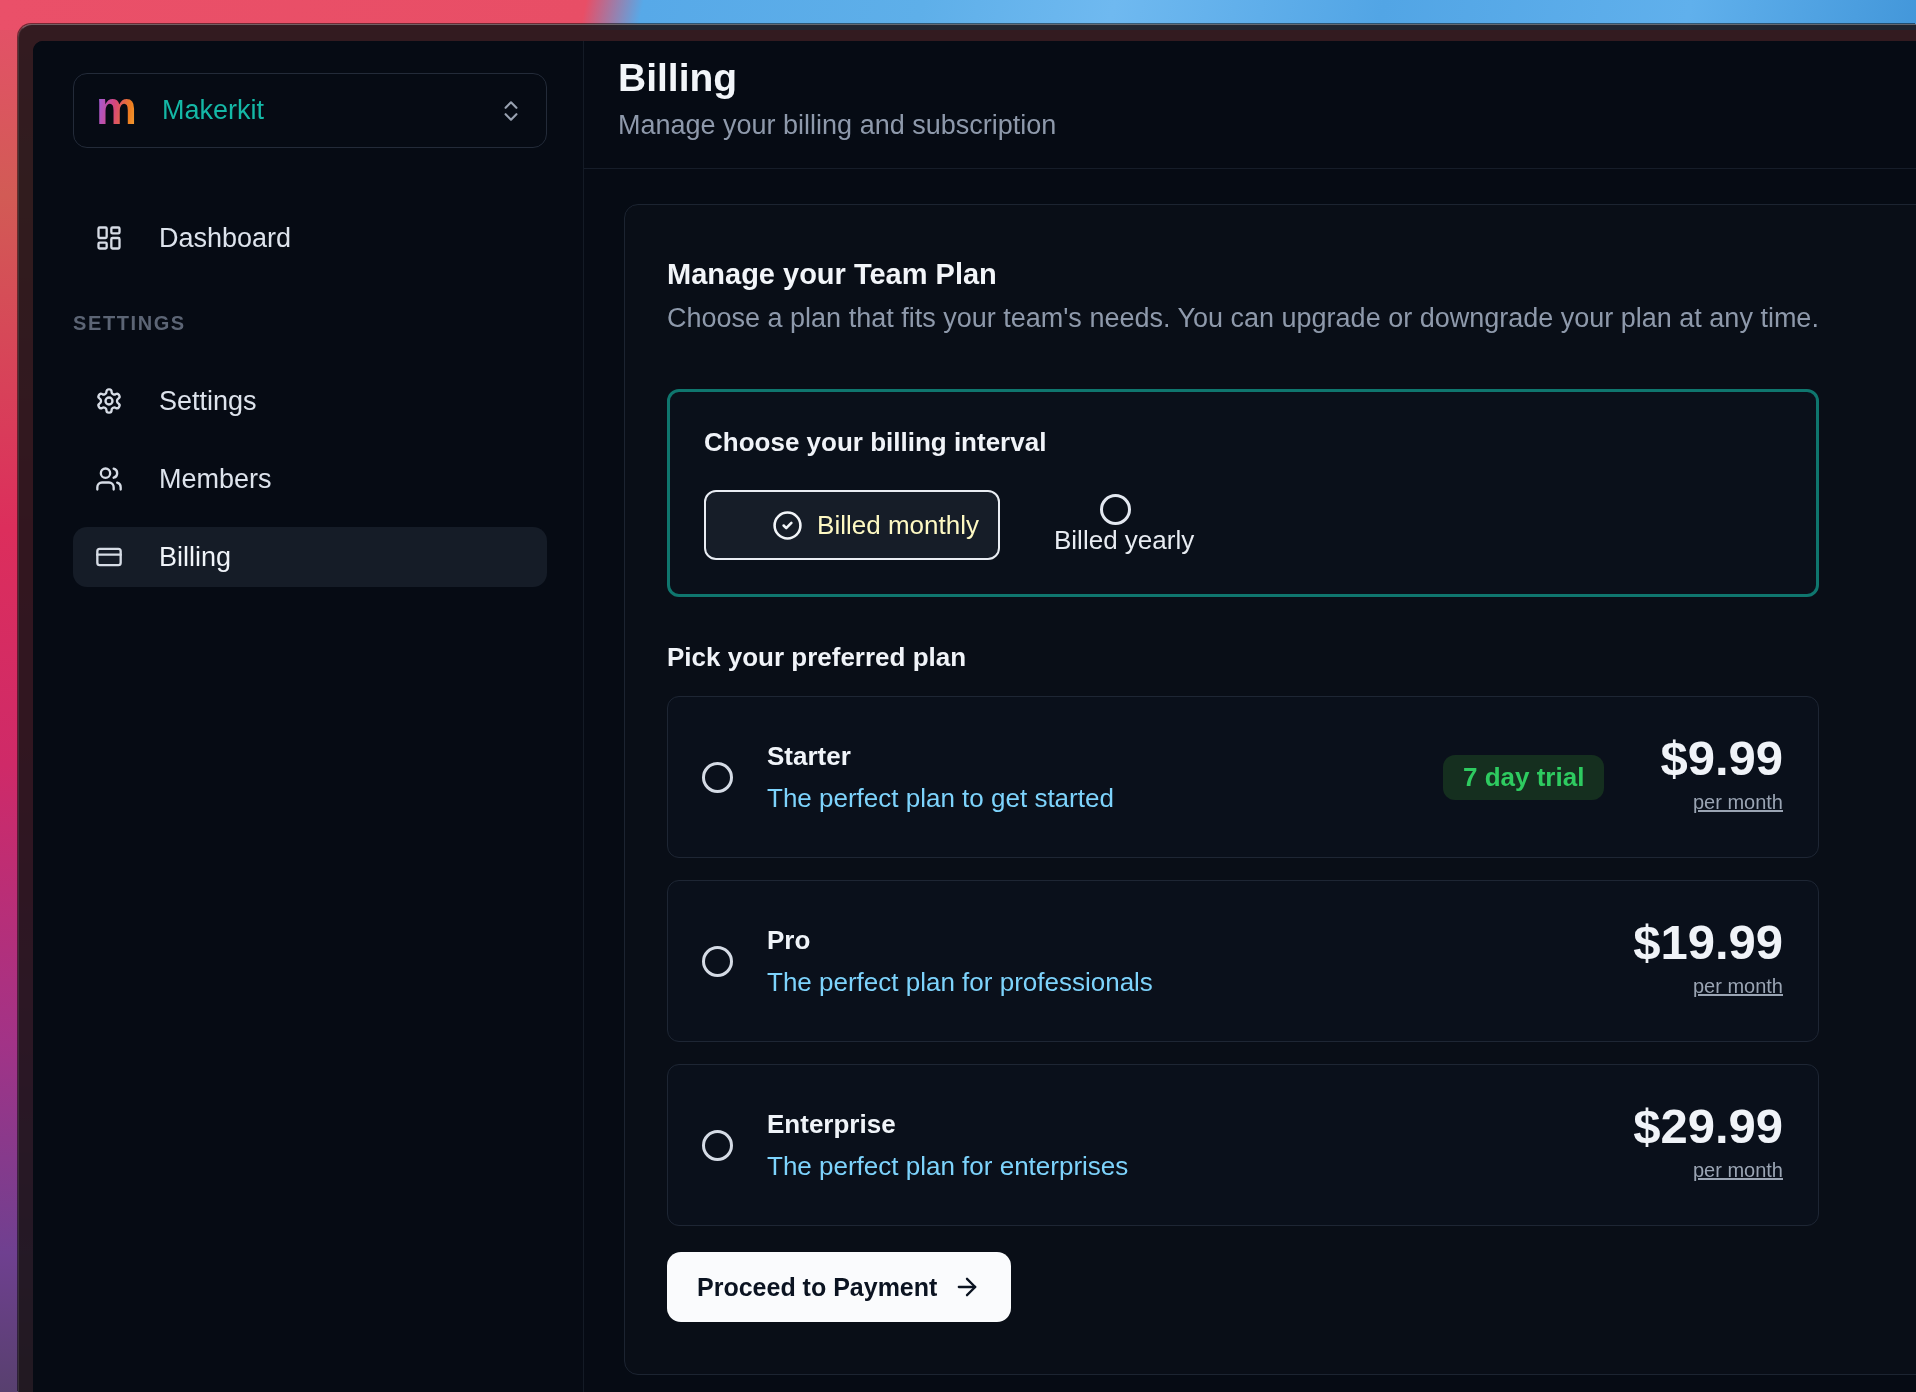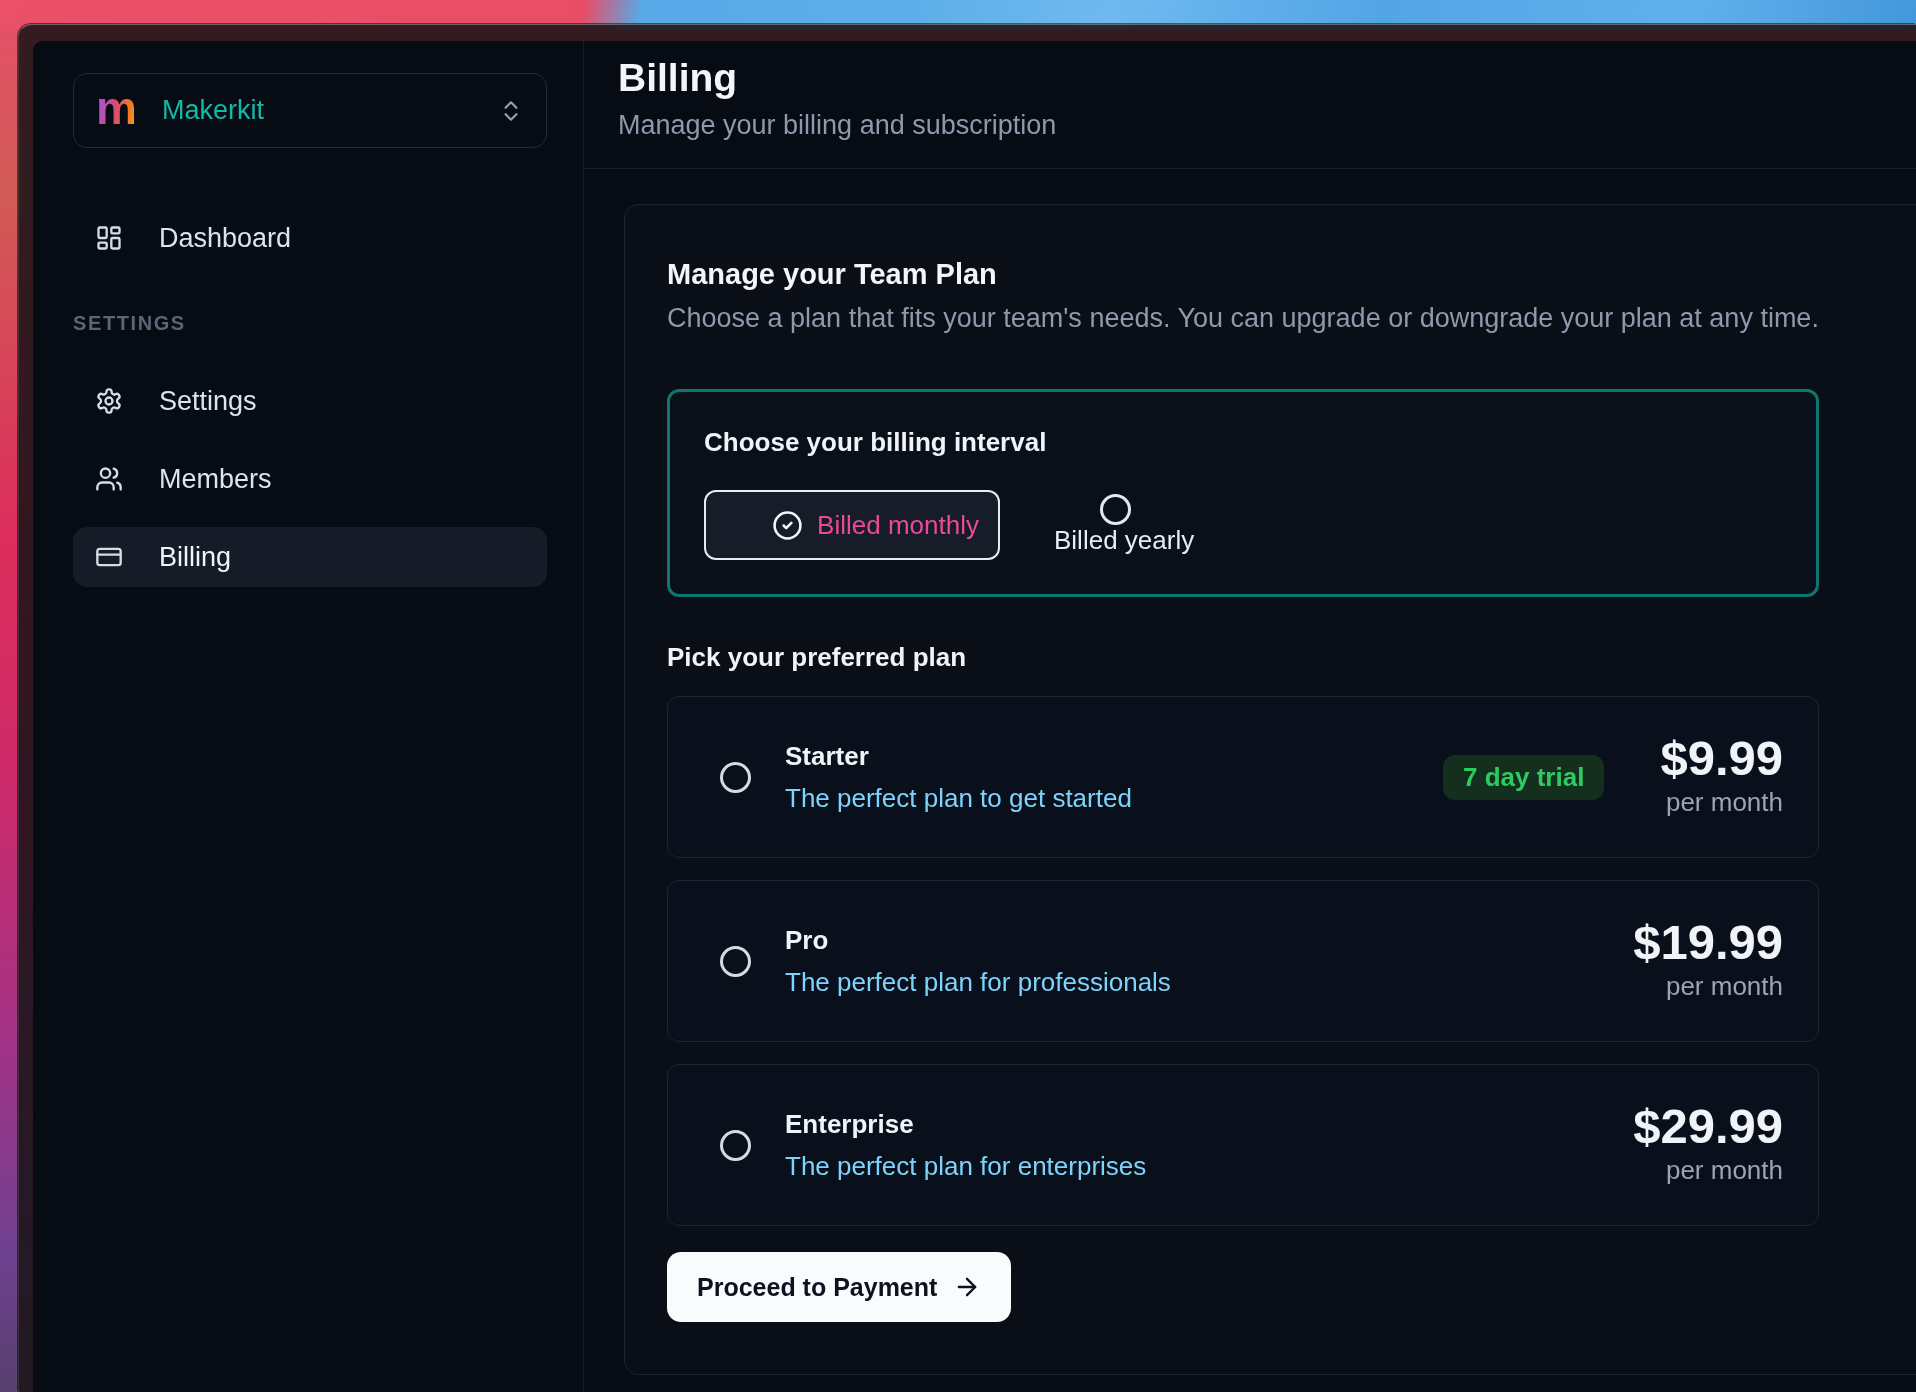--- a/index.html
+++ b/index.html
@@ -54,46 +54,46 @@
   .card-title { font-size:29px; font-weight:700; color:#f2f5f9; line-height:36px; margin:0; }
   .card-desc { font-size:27px; color:#8e99ab; line-height:32px; margin-top:10px; }
 
   .interval-box { width:1152px; box-sizing:border-box; margin-top:55px;
                   border:3px solid #0f766e; border-radius:12px; background:#0a101a;
                   padding:34px 0 34px 34px; }
   .interval-label { font-size:26px; font-weight:600; color:#f0f3f8; line-height:32px; }
   .interval-row { margin-top:32px; display:flex; align-items:center; }
   .pill-monthly { width:296px; height:70px; box-sizing:border-box; border:2px solid #e9edf3;
                   border-radius:12px; background:#161d28; display:flex; align-items:center;
-                  justify-content:center; font-size:26px; color:#ec4899; font-weight:500; cursor:pointer;padding-left:47px; }
+                  justify-content:center; font-size:26px; color:#fef9c3; font-weight:500; cursor:pointer;padding-left:47px; }
   .pill-monthly .cicon { display:flex; margin-right:14px; color:#f2f5f9; }
   .opt-yearly { margin-left:54px; display:flex; align-items:center; font-size:26px;
                 color:#e8ecf2; font-weight:500; cursor:pointer;flex-direction:column; }
   .radio-circle { width:31px; height:31px; border:3px solid #e3e8f0; border-radius:50%;
                   box-sizing:border-box; flex:0 0 31px; }
   .opt-yearly .radio-circle { margin-right:17px; }
 
   .pick-label { margin-top:44px; font-size:26px; font-weight:600; color:#f0f3f8; line-height:32px; }
 
   .plan-row { width:1152px; height:162px; box-sizing:border-box; margin-top:23px;
               border:1px solid #1e2634; border-radius:12px; background:#0a101b;
-              display:flex; align-items:center; padding:0 35px 0 52px; cursor:pointer; }
+              display:flex; align-items:center; padding:0 35px 0 34px; cursor:pointer; }
   .plan-row + .plan-row { margin-top:22px; }
   .plan-radio { width:31px; height:31px; border:3px solid #d5dbe5; border-radius:50%;
                 box-sizing:border-box; flex:0 0 31px; }
   .plan-text { margin-left:34px; }
   .plan-name { font-size:26px; font-weight:600; color:#f0f4f9; line-height:32px; }
   .plan-desc { font-size:26px; color:#7dd3fc; line-height:32px; margin-top:10px; }
   .plan-right { margin-left:auto; display:flex; align-items:center; }
   .trial-badge { background:#152f1f; color:#2ecb60; font-weight:700; font-size:26px;
                  height:45px; padding:0 20px; border-radius:12px; display:flex; align-items:center;
                  margin-right:56px; }
   .price-block { text-align:right; }
   .price { font-size:49px; font-weight:700; color:#f0f3f8; line-height:44px; }
-  .period { font-size:26px; color:#9aa4b3; line-height:32px; margin-top:6px; }
+  .period { font-size:20px; color:#9aa4b3; line-height:32px; margin-top:6px;text-decoration:underline; }
 
   .proceed-btn { margin-top:26px; height:70px; padding:0 30px; background:#fafbfd; color:#0b1321;
                  font-size:25px; font-weight:600; border-radius:14px; border:none;
                  display:inline-flex; align-items:center; cursor:pointer;
                  font-family:"Liberation Sans", sans-serif; }
   .proceed-btn .aicon { display:flex; margin-left:16px; color:#0b1321; }
 </style>
 </head>
 <body>
 

